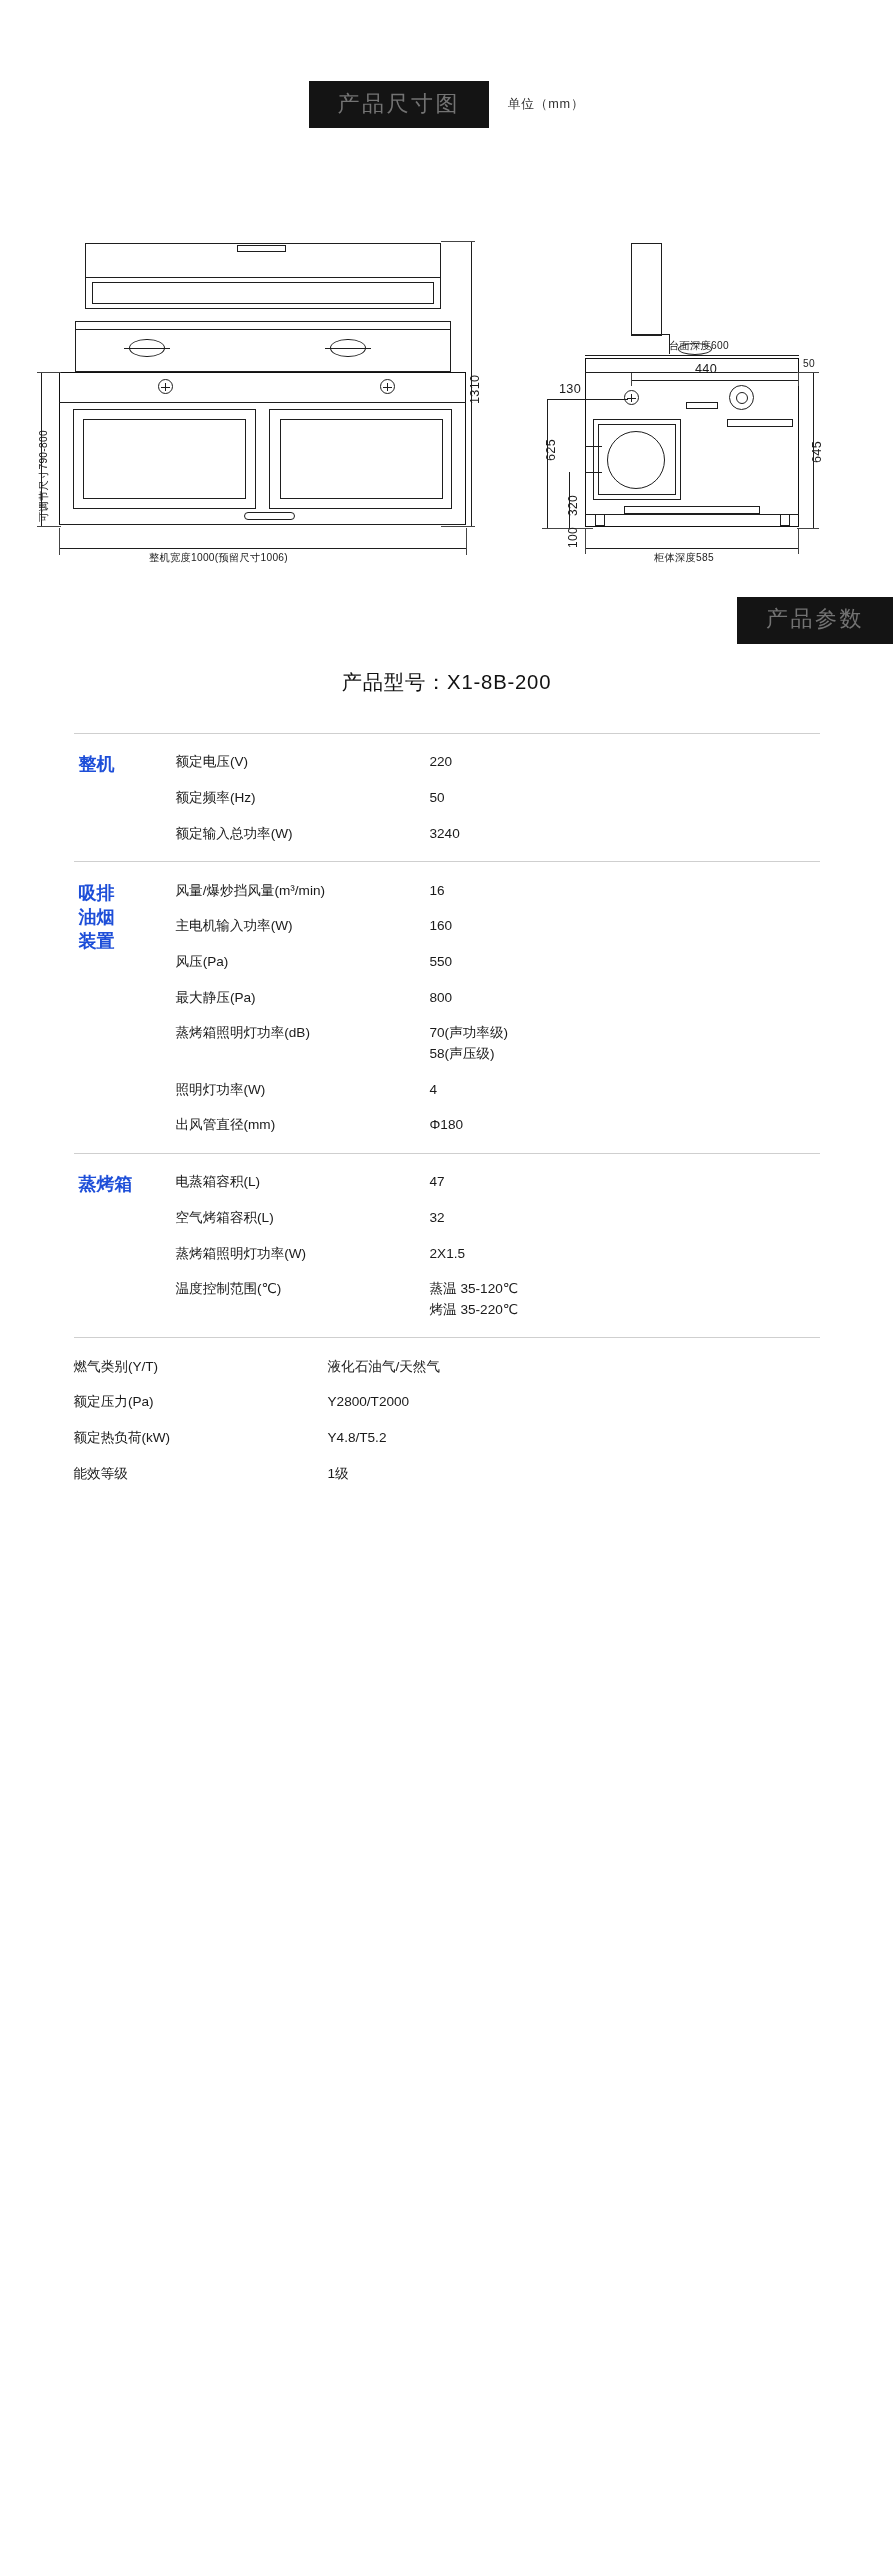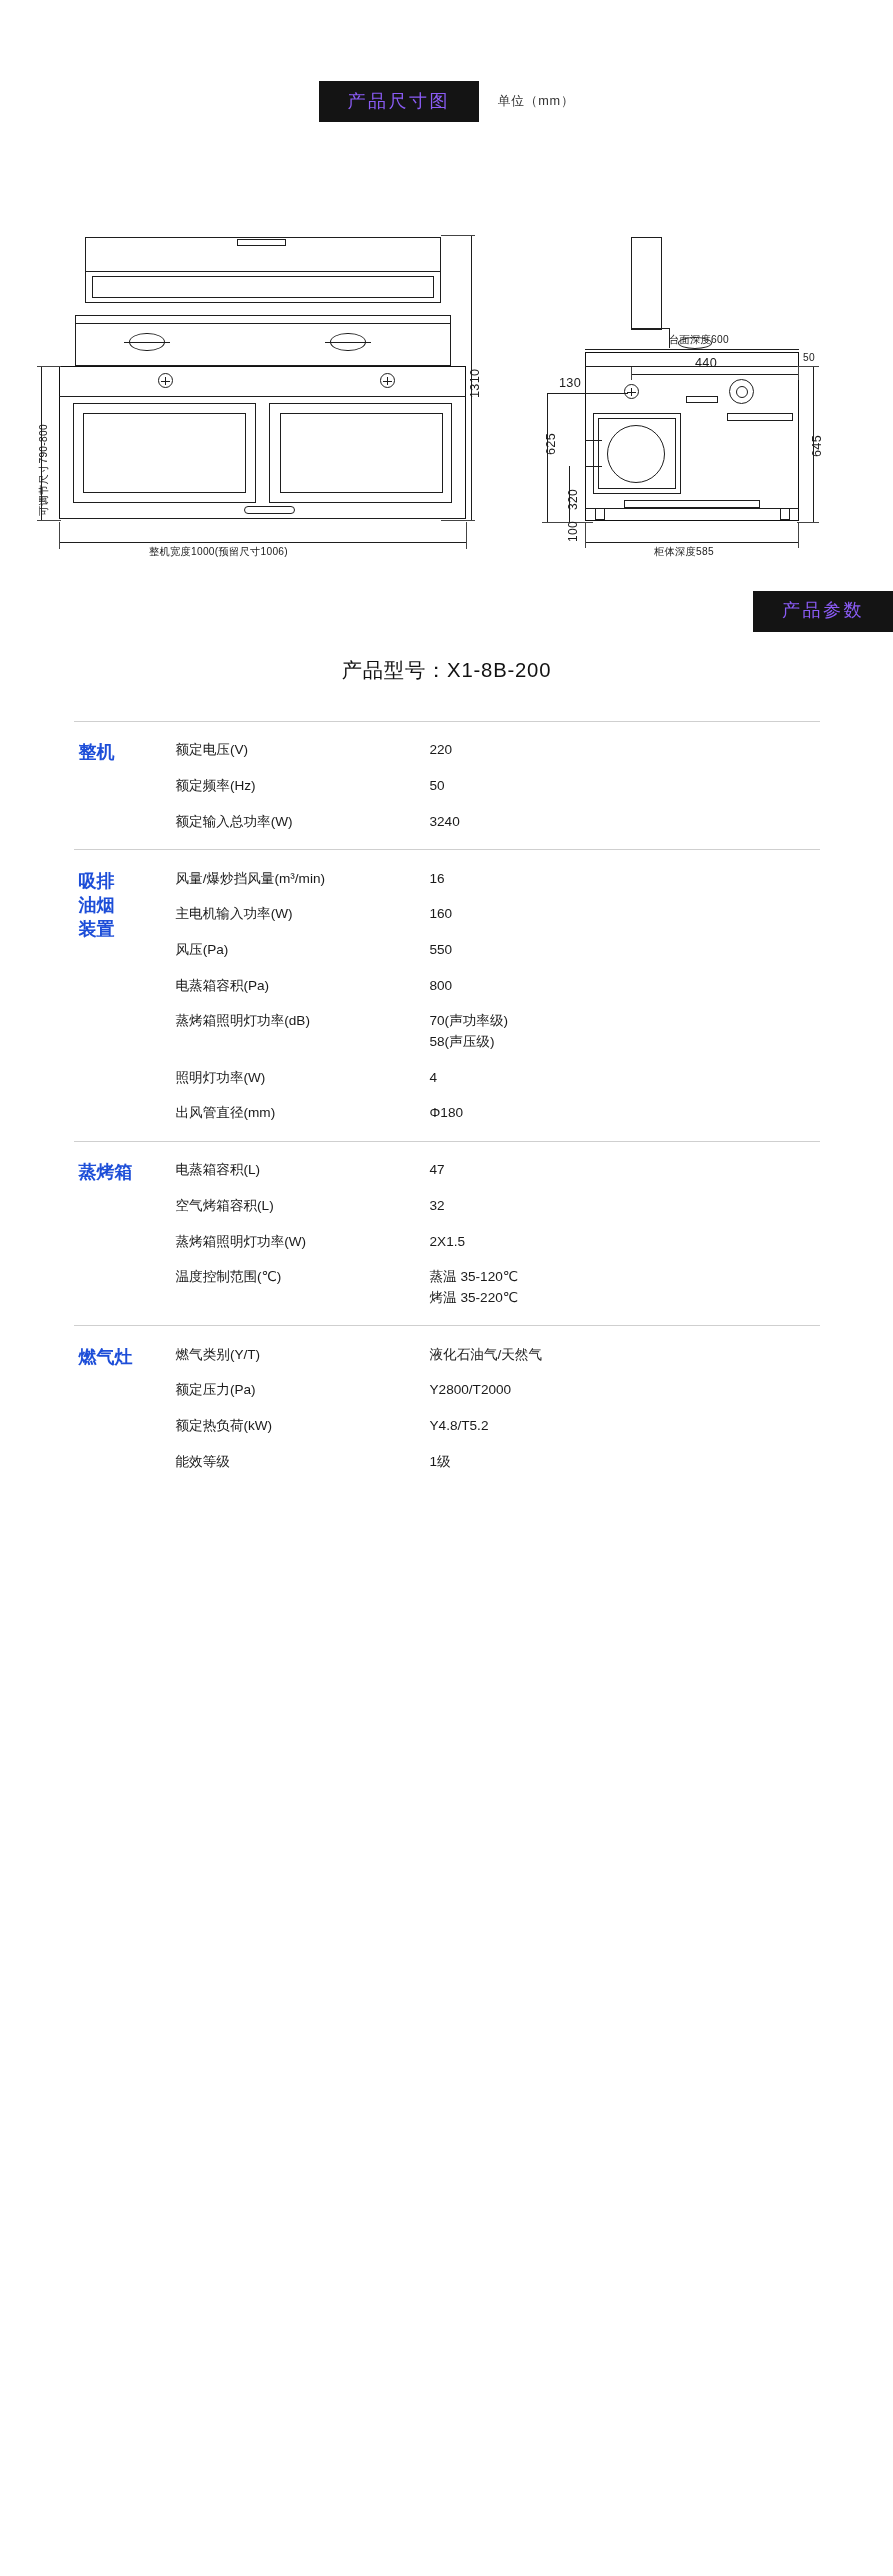--- a/index.html
+++ b/index.html
@@ -17,22 +17,22 @@
 
   
   .banner-wrap {
     display: flex;
     align-items: center;
     justify-content: center;
     gap: 18.6px;
   }
   .banner {
     background: #141414;
-    color: #8b5cf6;
-    font-size: 18px;
+    color: #737373;
+    font-size: 22px;
     letter-spacing: 2.5px;
     padding: 7.6px 29px 9.3px 29px;
     font-weight: normal;
     display: inline-block;
   }
   .banner-unit {
     font-size: 12.7px;
     color: #333;
     letter-spacing: 0.8px;
   }
@@ -304,21 +304,21 @@
       </div>
       <div class="row">
         <div class="r-name">主电机输入功率(W)</div>
         <div class="r-val">160</div>
       </div>
       <div class="row">
         <div class="r-name">风压(Pa)</div>
         <div class="r-val">550</div>
       </div>
       <div class="row">
-        <div class="r-name">电蒸箱容积(Pa)</div>
+        <div class="r-name">最大静压(Pa)</div>
         <div class="r-val">800</div>
       </div>
       <div class="row">
         <div class="r-name">蒸烤箱照明灯功率(dB)</div>
         <div class="r-val">70(声功率级)
 58(声压级)</div>
       </div>
       <div class="row">
         <div class="r-name">照明灯功率(W)</div>
         <div class="r-val">4</div>
@@ -347,21 +347,20 @@
       </div>
       <div class="row">
         <div class="r-name">温度控制范围(℃)</div>
         <div class="r-val">蒸温 35-120℃
 烤温 35-220℃</div>
       </div>
     </div>
   </div>
 
   <div class="grp">
-    <div class="grp-title" style="white-space:pre-line;">燃气灶</div>
     <div class="rows">
       <div class="row">
         <div class="r-name">燃气类别(Y/T)</div>
         <div class="r-val">液化石油气/天然气</div>
       </div>
       <div class="row">
         <div class="r-name">额定压力(Pa)</div>
         <div class="r-val">Y2800/T2000</div>
       </div>
       <div class="row">

